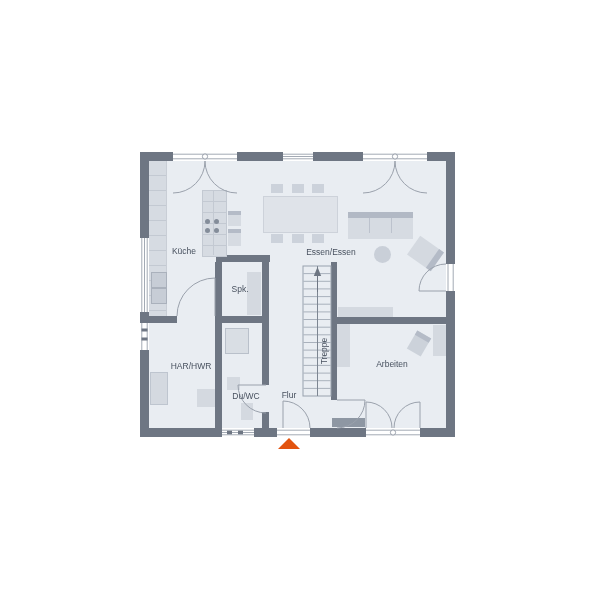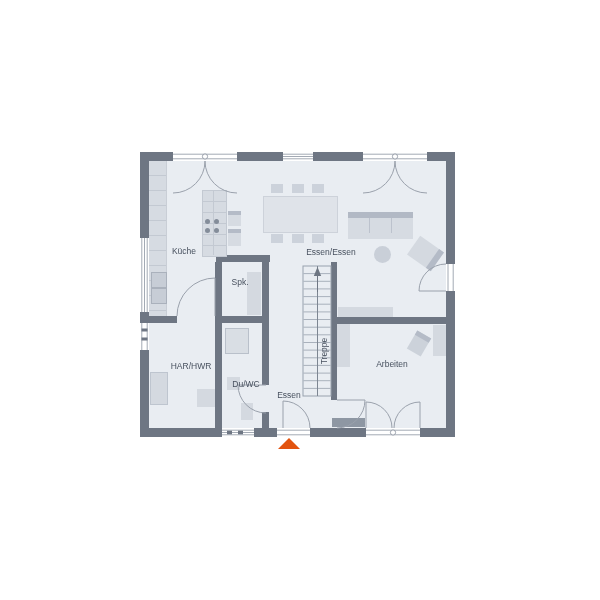--- a/index.html
+++ b/index.html
@@ -139,22 +139,22 @@
 
     <g fill="#ffffff" stroke="#9aa1ac" stroke-width="1">
       <circle cx="205" cy="156.5" r="2.6"></circle>
       <circle cx="395" cy="156.5" r="2.6"></circle>
       <circle cx="393" cy="432.5" r="2.6"></circle>
     </g>
   </svg>
 
   <div class="label" style="left:184px;top:251px;">Küche</div>
   <div class="label" style="left:331px;top:252px;">Essen/Essen</div>
-  <div class="label" style="left:240px;top:282px;">Spk.</div>
+  <div class="label" style="left:240px;top:289px;">Spk.</div>
   <div class="label" style="left:191px;top:366px;">HAR/HWR</div>
-  <div class="label" style="left:246px;top:384px;">Du/WC</div>
-  <div class="label" style="left:289px;top:395px;">Essen</div>
+  <div class="label" style="left:246px;top:396px;">Du/WC</div>
+  <div class="label" style="left:289px;top:395px;">Flur</div>
   <div class="label vert" style="left:324px;top:351px;">Treppe</div>
   <div class="label" style="left:392px;top:364px;">Arbeiten</div>
 
   <div class="triangle" style="left:278px;top:438px;"></div>
 
 </div>
 
 </body></html>

